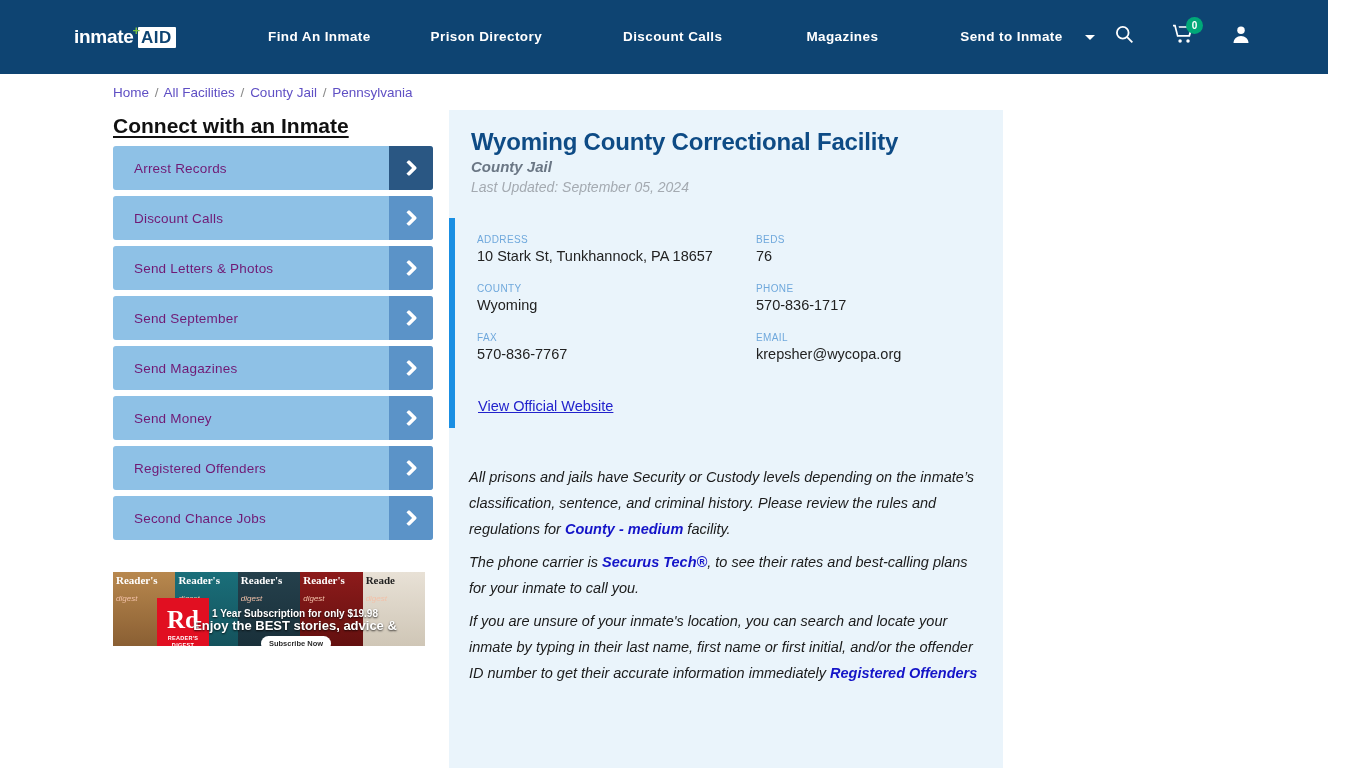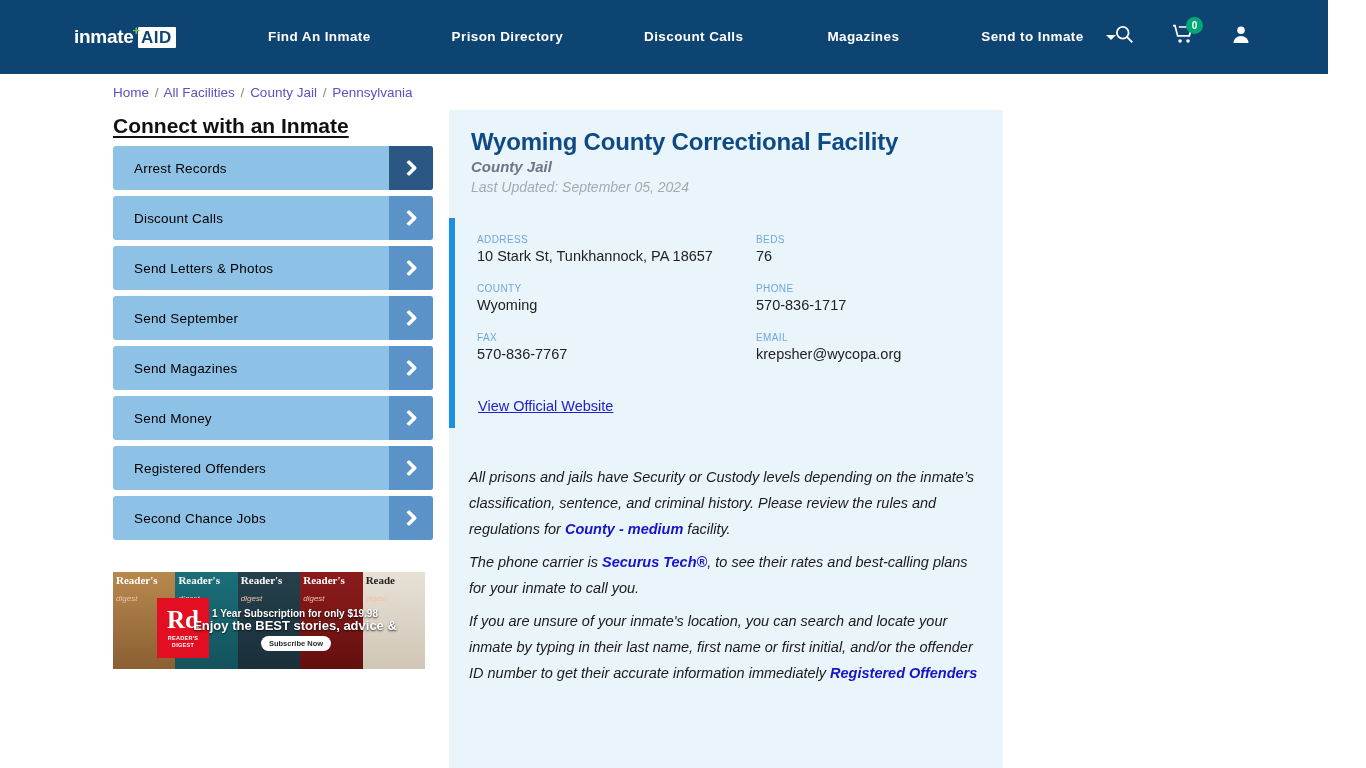--- a/index.html
+++ b/index.html
@@ -67,21 +67,21 @@
   }
   .nav-link {
     color: #ffffff;
     font-size: 13.5px;
     font-weight: 700;
     letter-spacing: 0.4px;
     white-space: nowrap;
     text-decoration: none;
     cursor: pointer;
   }
-  .nav-gap-1 { margin-right: 81px; }
+  .nav-gap-1 { margin-right: 60px; }
   .nav-gap-2 { margin-right: 81px; }
   .nav-gap-3 { margin-right: 84px; }
   .nav-gap-4 { margin-right: 82px; }
 
   .nav-dropdown {
     display: flex;
     align-items: center;
     gap: 22px;
   }
   .caret-down {
@@ -157,21 +157,21 @@
     margin-bottom: 6px;
     background: #8ec1e6;
     border-radius: 3px;
     display: flex;
     align-items: center;
     cursor: pointer;
   }
   .side-btn-label {
     padding-left: 21px;
     font-size: 13.5px;
-    color: #000000;
+    color: #701a75;
     font-weight: 400;
     letter-spacing: 0.2px;
   }
   .side-btn-arrow {
     position: absolute;
     right: 0; top: 0;
     width: 44px; height: 44px;
     background: #5b93c8;
     border-radius: 0 3px 3px 0;
     display: flex;
@@ -187,21 +187,21 @@
     margin-left: -4px;
     border-radius: 2px;
   }
 
   
   .ad-banner {
     position: absolute;
     left: 113px;
     top: 572px;
     width: 312px;
-    height: 97px;
+    height: 74px;
     overflow: hidden;
     cursor: pointer;
     background: #2e2e34;
   }
   .ad-covers { position: absolute; inset: 0; display: flex; }
   .ad-cover { flex: 1; position: relative; overflow: hidden; }
   .ad-cover .cv-title {
     position: absolute; top: 3px; left: 3px; right: 3px;
     color: #ffffff; font-size: 11px; font-weight: 700;
     font-family: "Liberation Serif", serif;

